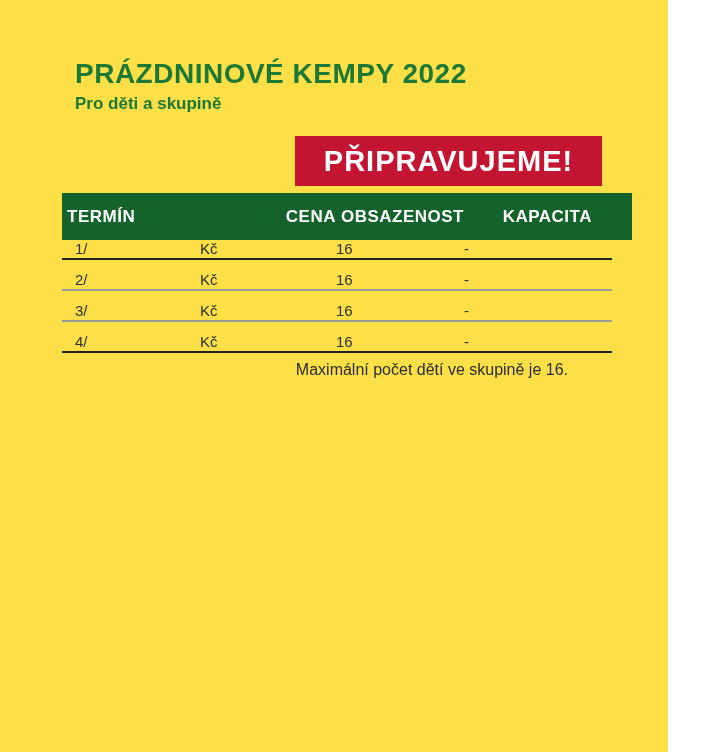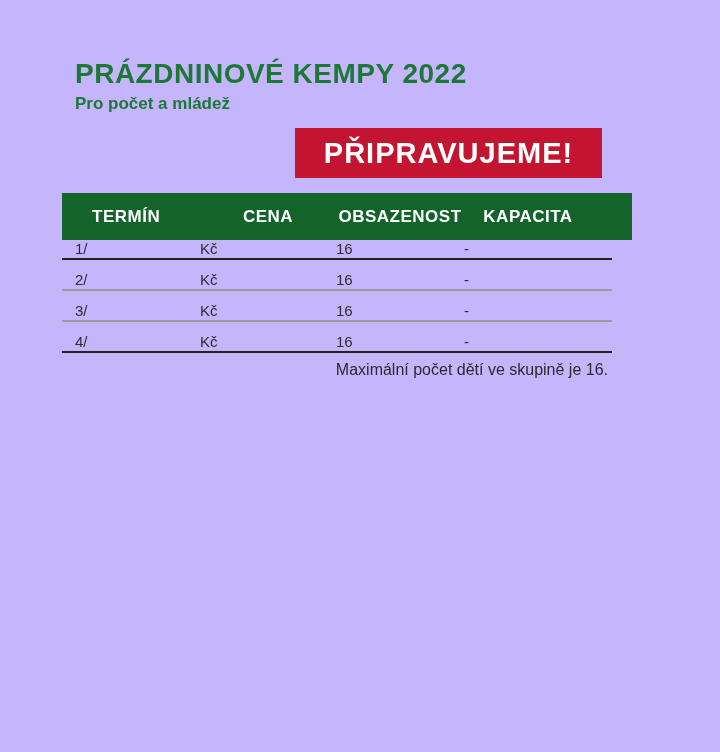--- a/index.html
+++ b/index.html
@@ -1,20 +1,20 @@
 <!DOCTYPE html>
 <html style="--title_green: #1c7834; --header_green: #14632b; --banner_red: #c31531;"><head>
 <meta charset="utf-8">
 <style>
   html, body { margin: 0; padding: 0; background: #ffffff; }
   .page {
     position: relative;
-    width: 720px;
+    width: 668px;
     height: 752px;
-    background: #c4b5fd;
+    background: #fde047;
     font-family: "Liberation Sans", "DejaVu Sans", sans-serif;
     overflow: hidden;
   }
   .title {
     position: absolute;
     left: 75px;
     top: 58px;
     margin: 0;
     font-size: 28px;
     font-weight: 800;
@@ -27,21 +27,21 @@
     left: 75px;
     top: 94px;
     font-size: 17px;
     font-weight: 700;
     color: var(--title_green, #1c7834);
     white-space: nowrap;
   }
   .banner {
     position: absolute;
     left: 295px;
-    top: 128px;
+    top: 136px;
     width: 307px;
     height: 50px;
     background: var(--banner_red, #c31531);
     display: flex;
     align-items: center;
     justify-content: center;
   }
   .banner span {
     color: #ffffff;
     font-size: 29px;
@@ -62,24 +62,24 @@
     grid-template-columns: 138px 136px 128px 128px 1fr;
     width: 100%;
     height: 100%;
   }
   .thead .grid { align-items: center; }
   .th {
     color: #ffffff;
     font-size: 17px;
     font-weight: 700;
     letter-spacing: 0.5px;
-    text-align: center;
+    text-align: right;
     white-space: nowrap;
   }
-  .th.left { text-align: left; padding-left: 30px; }
+  .th.left { text-align: left; padding-left: 5px; }
   .tbody {
     position: absolute;
     left: 62px;
     top: 240px;
     width: 550px;
   }
   .row {
     height: 31px;
     align-items: end;
     padding-bottom: 1px;
@@ -91,35 +91,35 @@
   .td {
     color: #2e2e2e;
     font-size: 15px;
     text-align: left;
     line-height: 17px;
     white-space: nowrap;
   }
   .td.left { text-align: left; padding-left: 13px; }
   .footnote {
     position: absolute;
-    right: 112px;
+    right: 100px;
     top: 361px;
     font-size: 16px;
     color: #2b2b2b;
     white-space: nowrap;
   }
 </style>
 </head>
 <body>
 
 <div class="page">
 
   <h1 class="title">PRÁZDNINOVÉ KEMPY 2022</h1>
 
-  <div class="subtitle">Pro počet a mládež</div>
+  <div class="subtitle">Pro děti a skupině</div>
 
   <div class="banner">
     <span>PŘIPRAVUJEME!</span>
   </div>
 
   <div class="thead">
     <div class="grid">
       <div class="th left">TERMÍN</div>
       <div class="th">CENA</div>
       <div class="th">OBSAZENOST</div>

